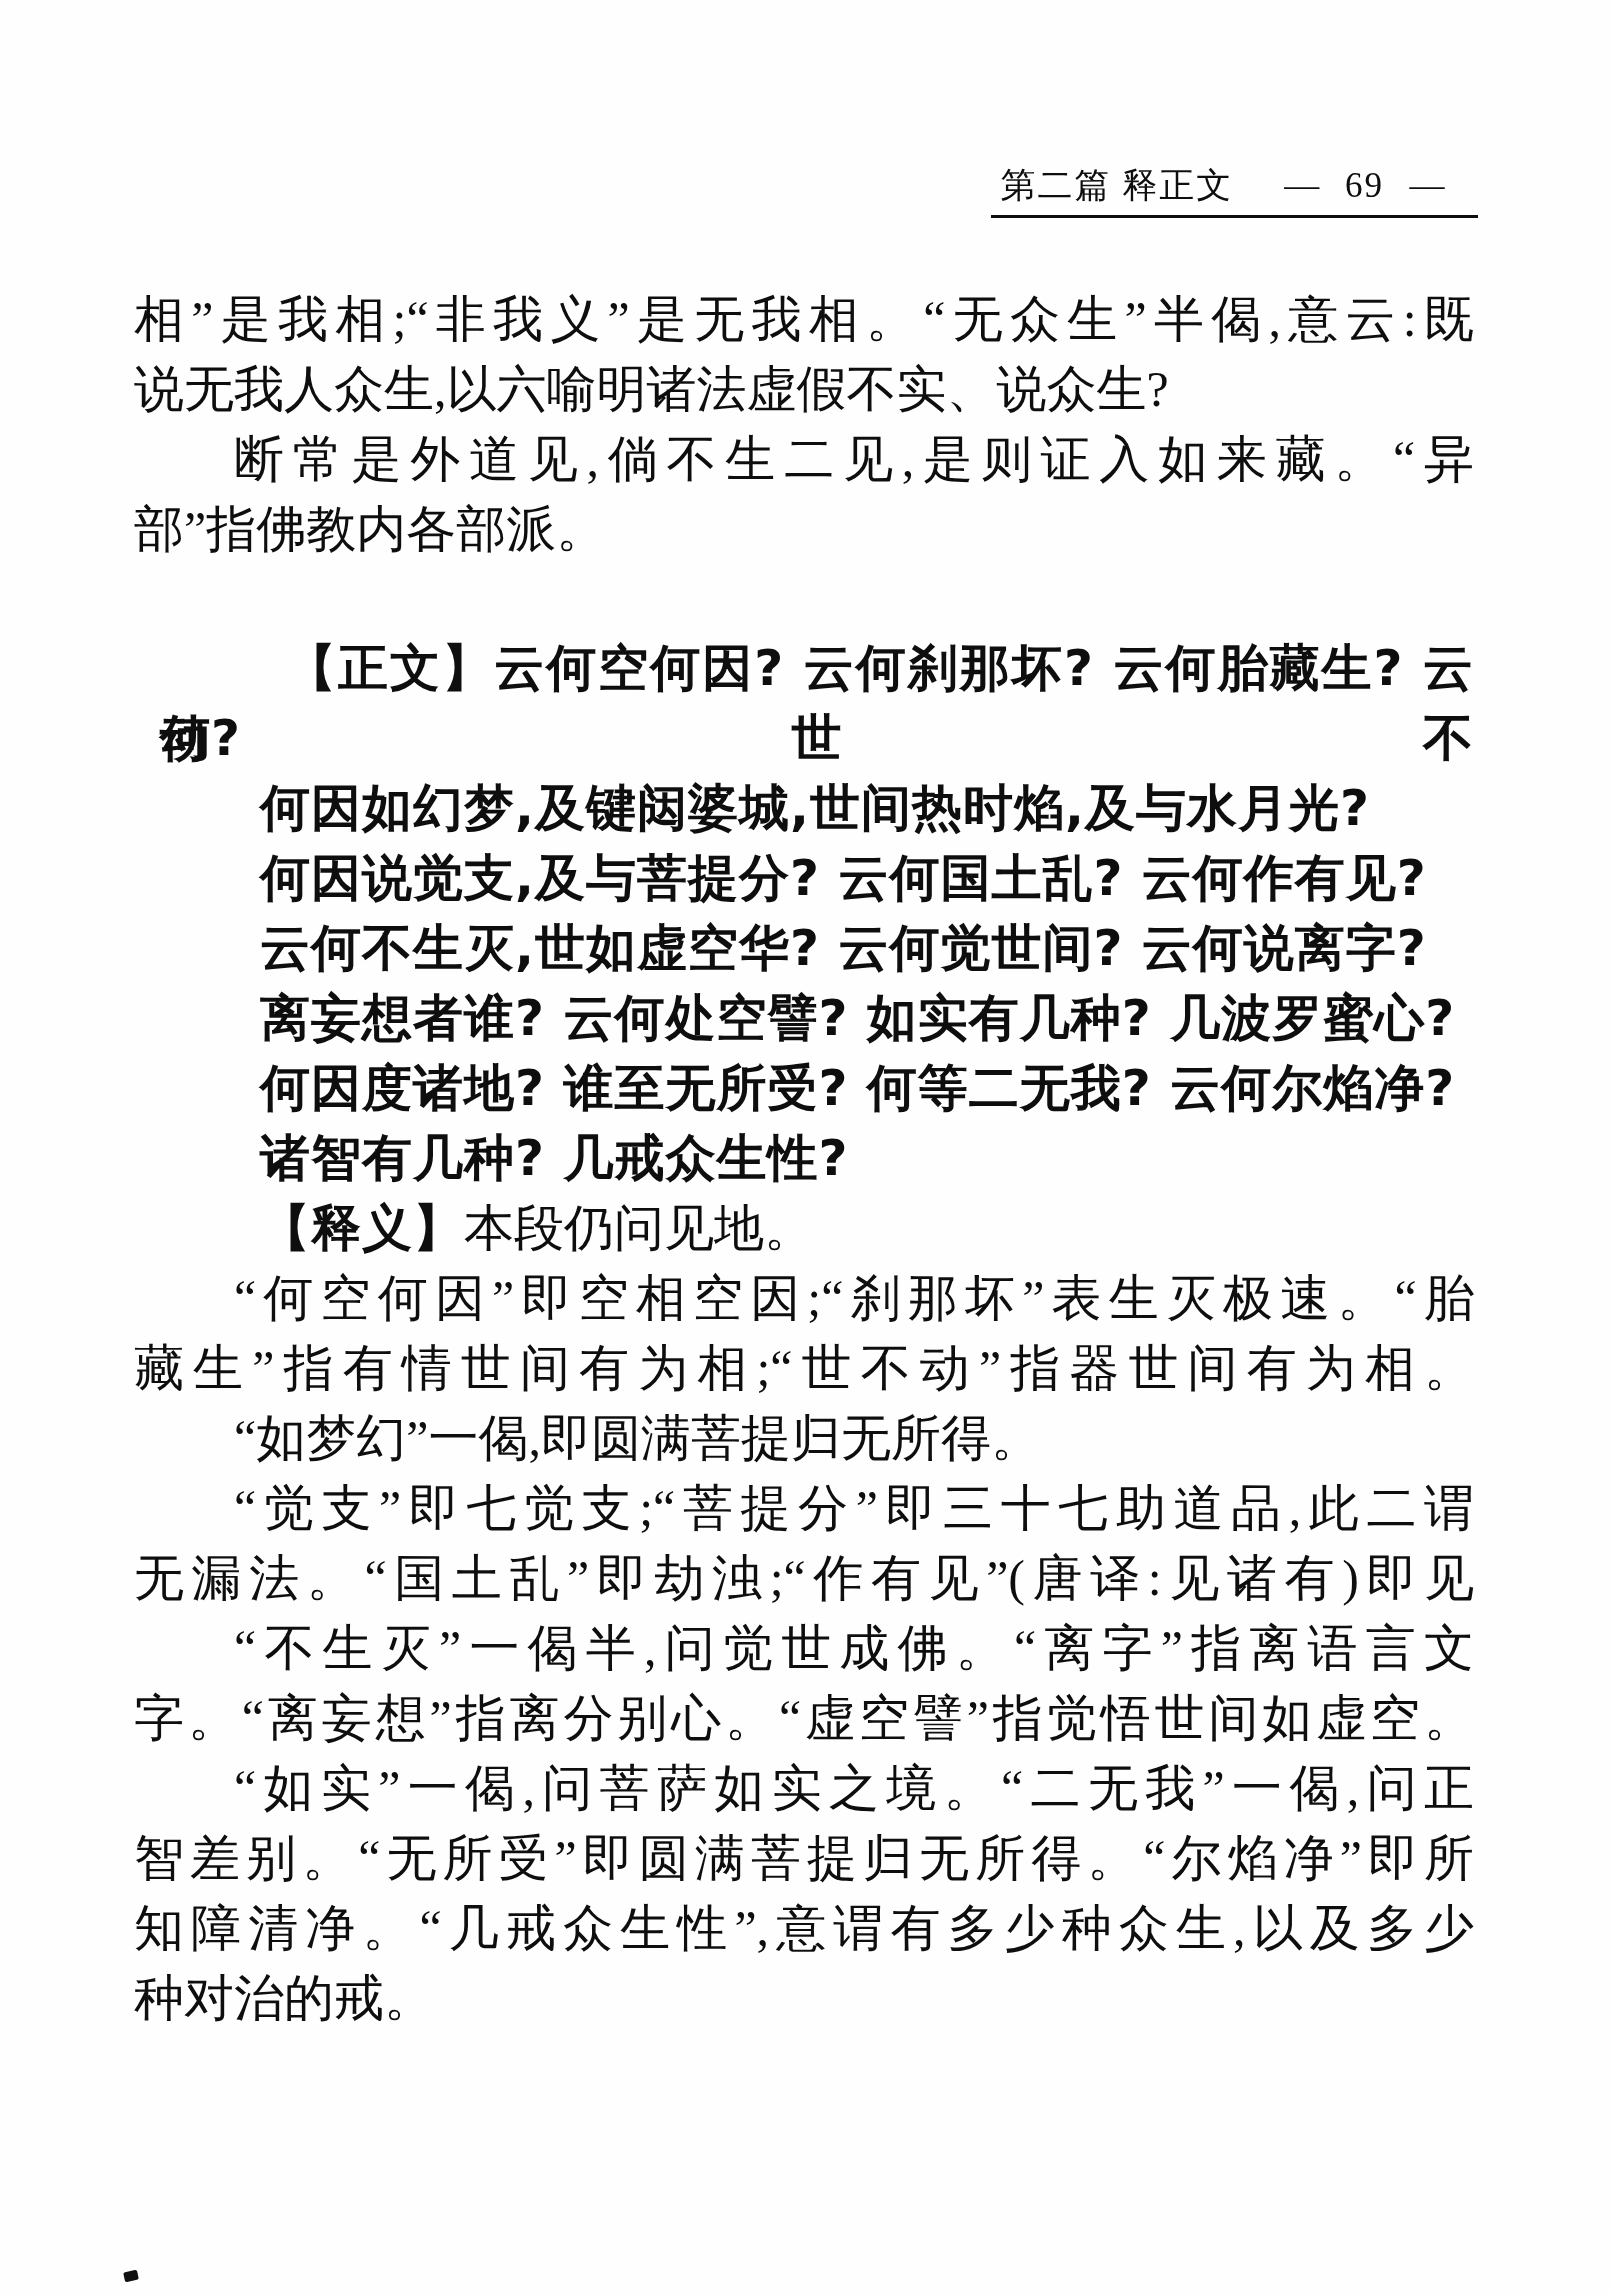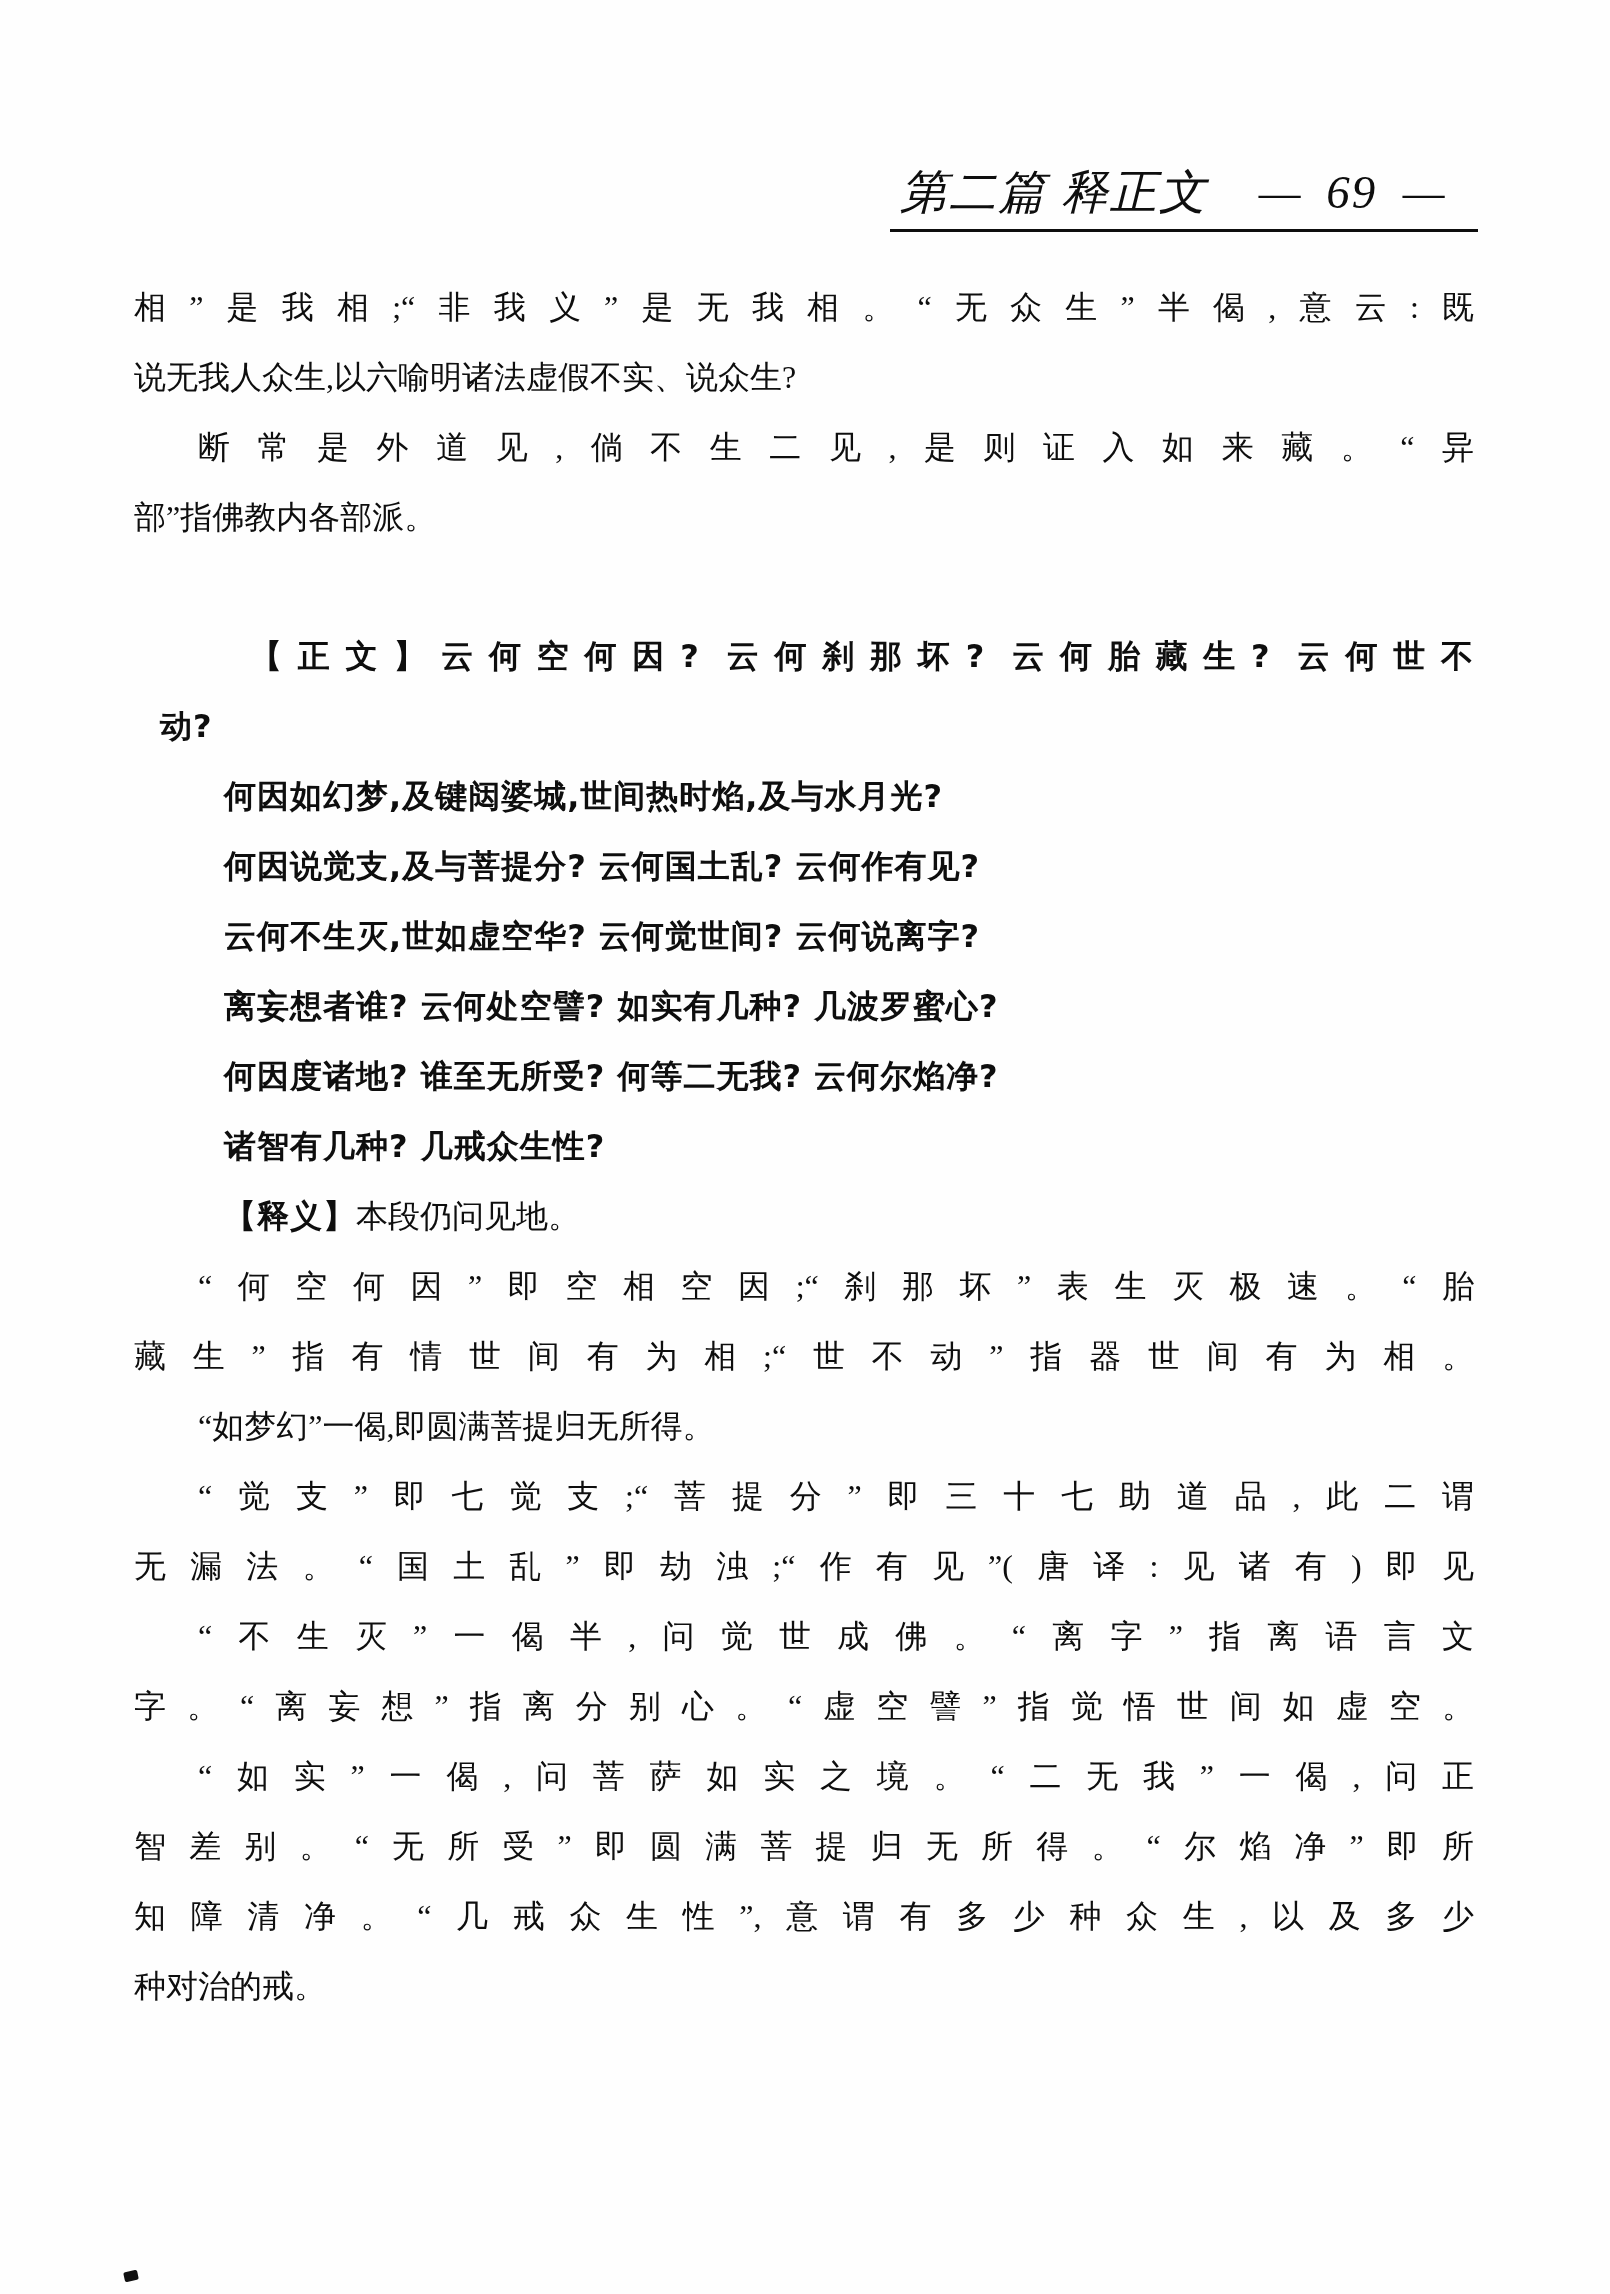--- a/index.html
+++ b/index.html
@@ -16,38 +16,37 @@
     font-family: "Liberation Serif", "DejaVu Serif", serif;
     overflow: hidden;
   }
   
   .running-head {
     position: absolute;
     top: 167px;
     right: 133px;
     border-bottom: 3px solid #0e0e0e;
     padding: 0 7.9px 9.9px 9.9px;
-    font-size: 47px;
+    font-size: 35px;
     line-height: 1.1;
     white-space: nowrap;
     font-family: "Liberation Serif", "DejaVu Serif", serif;
-    font-style: italic;
   }
   .running-head .seg { display: inline-block; }
   .running-head .chapter { letter-spacing: 2px; }
   .running-head .dash { margin: 0 25.6px 0 25.6px; }
   .running-head .dash.first { margin-left: 51px; }
   .running-head .pagenum { letter-spacing: 2px; }
   
   .body-text {
     position: absolute;
     left: 134px;
-    top: 272px;
+    top: 284px;
     width: 1340px;
-    font-size: 32px;
+    font-size: 50px;
     line-height: 70px;
   }
   .line {
     height: 70px;
     text-align: left;
   }
   .line.full {
     text-align: justify;
     text-align-last: justify;
   }

